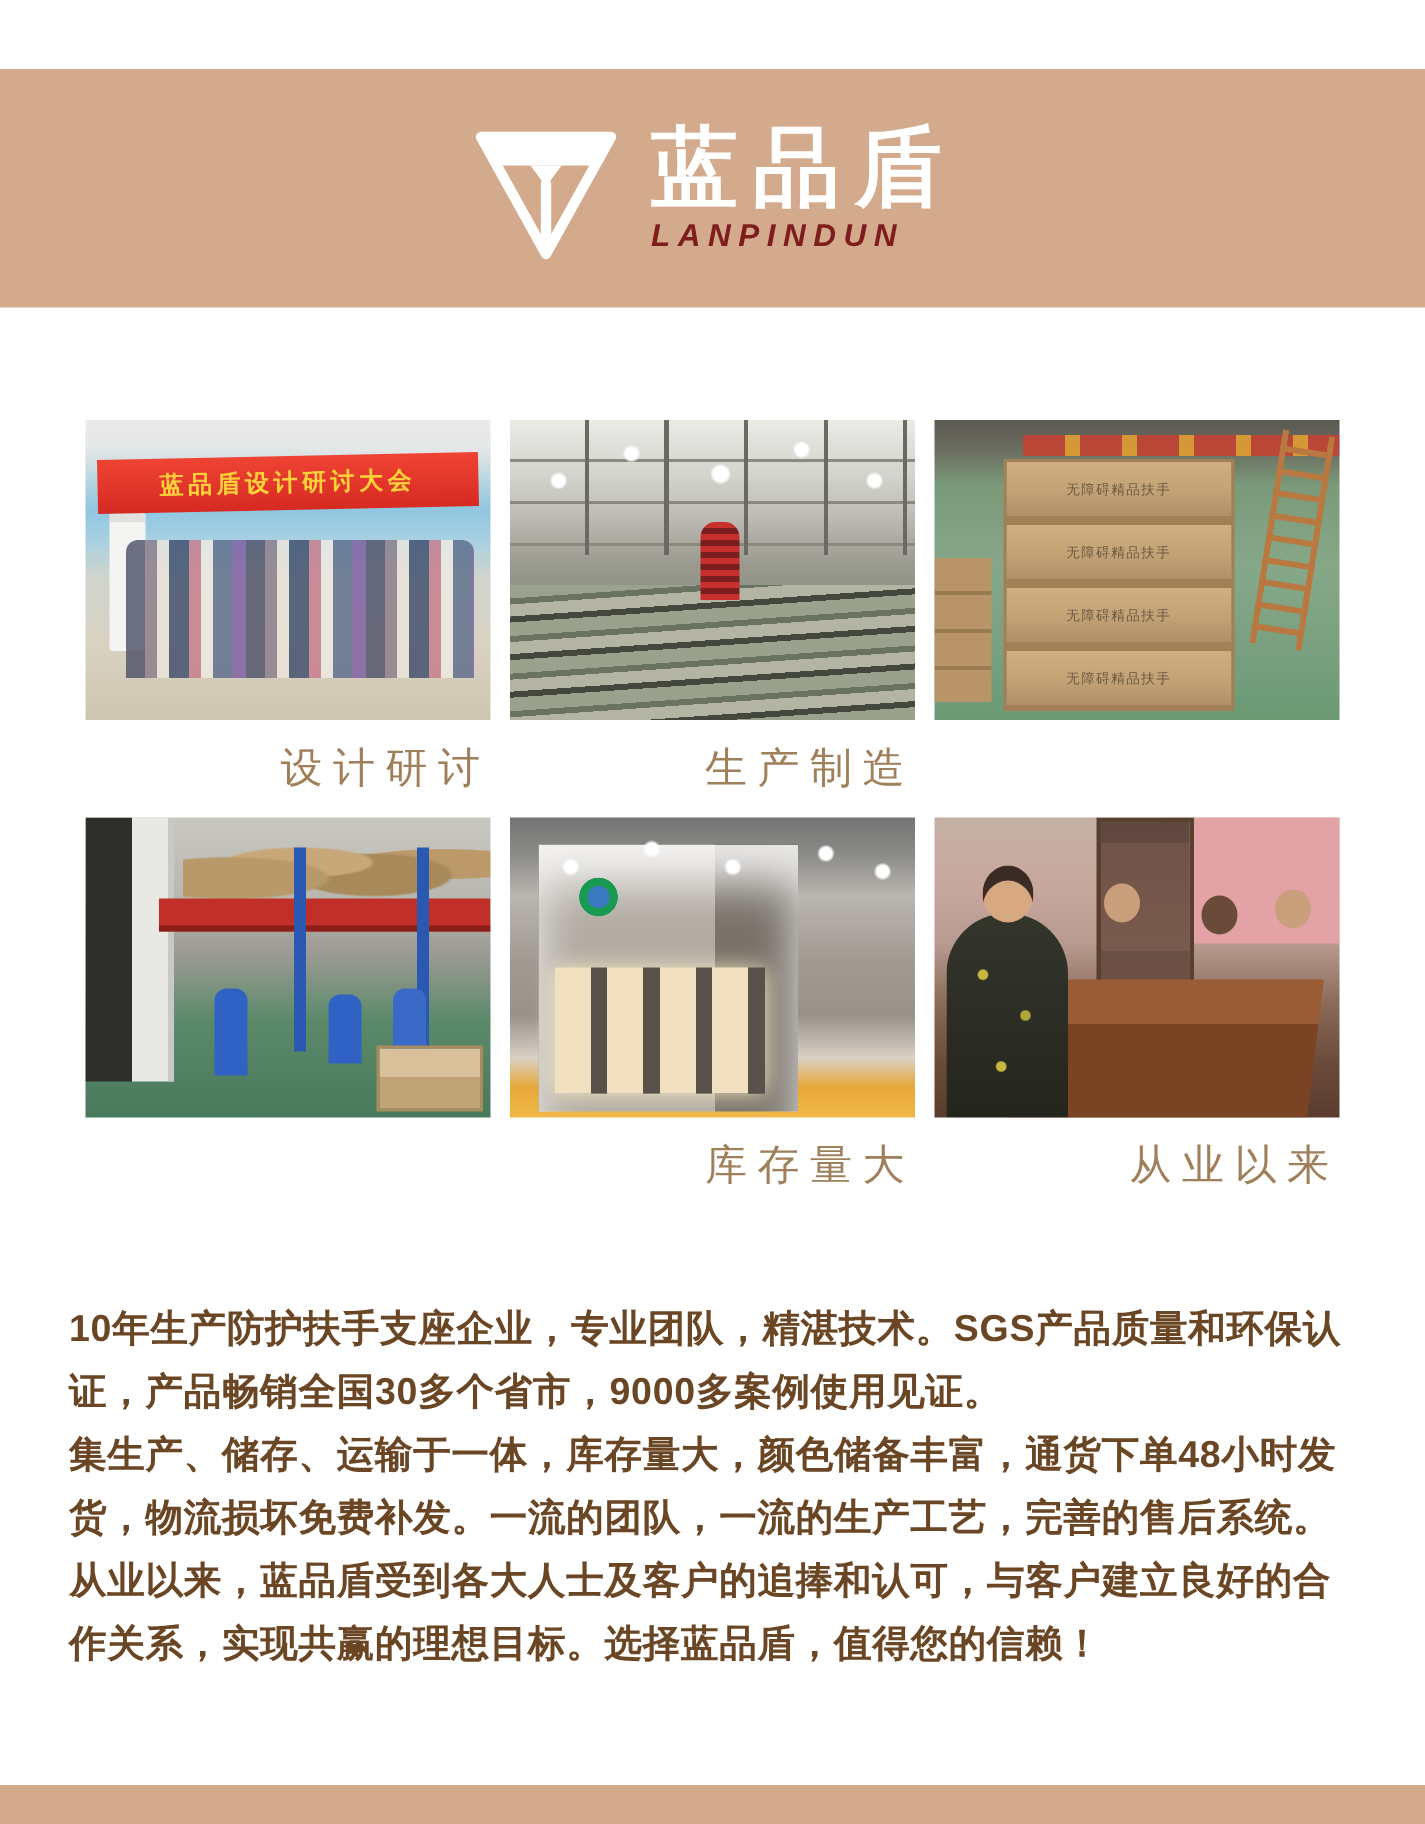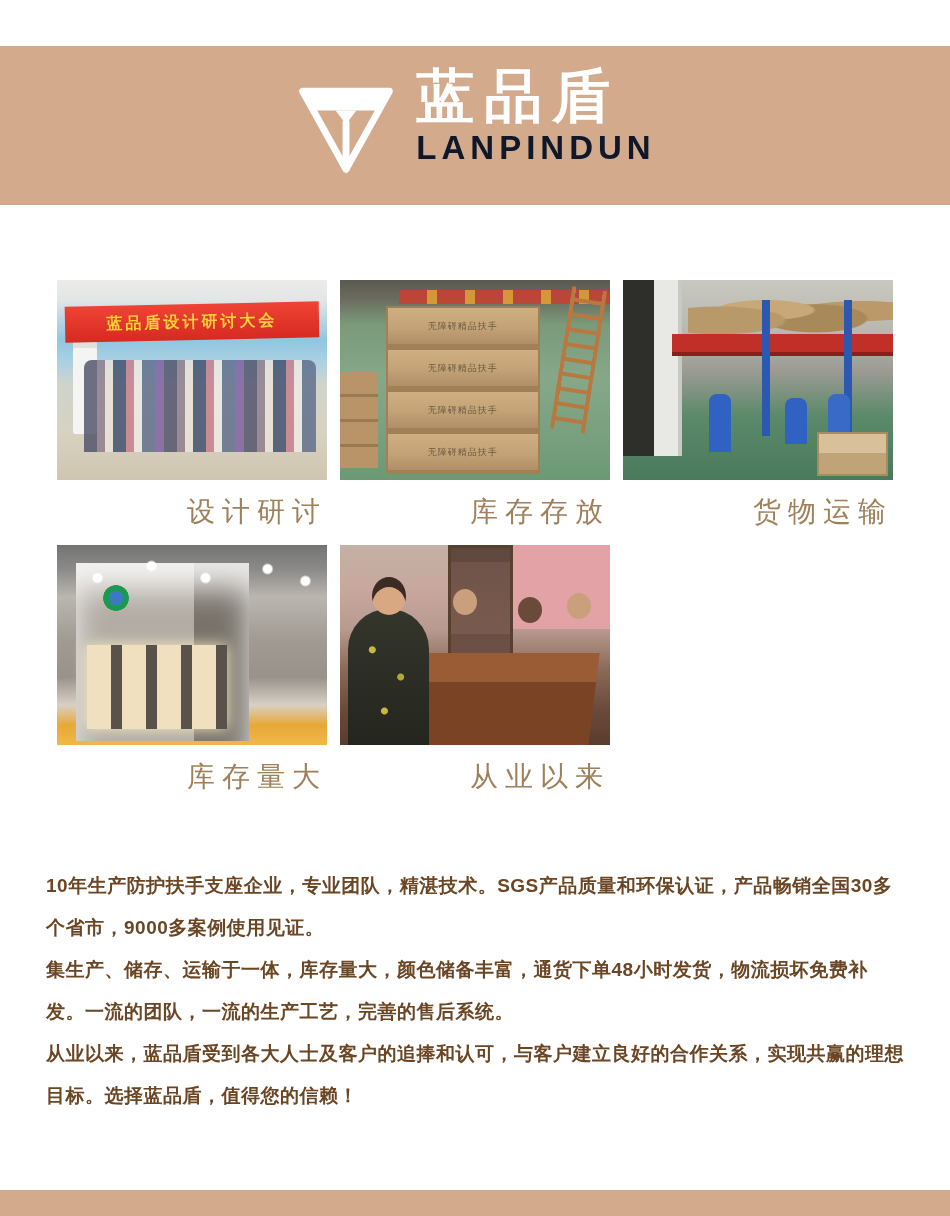--- a/index.html
+++ b/index.html
@@ -1,25 +1,25 @@
 <!DOCTYPE html>
 <html><head>
 <meta charset="utf-8">
 <style>
   * { margin:0; padding:0; box-sizing:border-box; }
   body { background:#ffffff; font-family:"Liberation Sans","DejaVu Sans",sans-serif; }
   .page { width:950px; height:1216px; position:relative; overflow:hidden; background:#ffffff; margin:0 auto; }
 
   
   .header { margin-top:46px; height:159px; background:#d4aa8c; display:flex; align-items:center; justify-content:center; }
-  .logo { display:flex; gap:18px; }
+  .logo { display:flex; align-items:center; gap:18px; }
   .logo-icon { width:104px; height:118px; }
   .logo-text { display:flex; flex-direction:column; line-height:1; }
   .brand-cn { color:#ffffff; font-size:58px; font-weight:bold; letter-spacing:10px; }
-  .brand-en { color:#0f172a; font-size:33px; font-weight:bold; letter-spacing:5px; margin-top:6px; }
+  .brand-en { color:#7f1d1d; font-size:21px; font-weight:bold; letter-spacing:5px; margin-top:6px;font-style:italic; }
 
   
   .gallery { margin-top:75px; padding-left:57px; padding-right:55px;
              display:grid; grid-template-columns:repeat(3,270px); column-gap:13px; }
   figure { width:270px; }
   .photo { width:270px; height:200px; position:relative; overflow:hidden; }
   figcaption { margin:13px 0 22px 0; height:30px; text-align:right;
                font-family:"Liberation Serif","DejaVu Serif",serif;
                font-size:28px; color:#a0805a; letter-spacing:7px; }
 
@@ -94,21 +94,21 @@
   .p6 .dress { position:absolute; left:3%; bottom:0; width:30%; height:68%; border-radius:40px 40px 0 0;
     background:radial-gradient(circle at 30% 30%,#c8b840 0 3px,rgba(0,0,0,0) 4px),radial-gradient(circle at 65% 50%,#b0a838 0 3px,rgba(0,0,0,0) 4px),radial-gradient(circle at 45% 75%,#c8b840 0 3px,rgba(0,0,0,0) 4px),linear-gradient(180deg,#34362c,#24261e); }
   .p6 .head1 { position:absolute; left:12%; top:16%; width:34px; height:38px; border-radius:50%; background:#d8a882; box-shadow:inset 0 10px 0 #3a2c24; }
   .p6 .head2,.p6 .head3,.p6 .head4 { position:absolute; width:24px; height:26px; border-radius:50%; background:#caa07c; }
   .p6 .head2 { left:42%; top:22%; }
   .p6 .head3 { left:66%; top:26%; background:#6a4a38; }
   .p6 .head4 { left:84%; top:24%; }
 
   
   .about { margin-top:55px; padding:0 44px 0 46px; }
-  .about p { font-size:19px; line-height:42px; font-weight:bold; color:#6b4624; letter-spacing:.5px;
+  .about p { font-size:25px; line-height:42px; font-weight:bold; color:#6b4624; letter-spacing:.5px;
              font-family:"Liberation Sans","DejaVu Sans",sans-serif; }
 
   
   .footer { position:absolute; left:0; right:0; bottom:0; height:26px; background:#d4aa8c; }
 </style>
 </head>
 <body>
 
 <div class="page">
 
@@ -133,20 +133,28 @@
       <div class="photo p1">
         <div class="ac"></div>
         <div class="crowd"></div>
         <div class="banner">
           <span>蓝品盾设计研讨大会</span>
         </div>
       </div>
       <figcaption>设计研讨</figcaption>
     </figure>
 
+    <figure>
+      <div class="photo p2">
+        <div class="roof"></div>
+        <div class="benches"></div>
+        <div class="worker"></div>
+      </div>
+      <figcaption>生产制造</figcaption>
+    </figure>
 
     <figure>
       <div class="photo p3">
         <div class="topbanner"></div>
         <div class="ladder"></div>
         <div class="sideboxes"></div>
         <div class="stack">
           <div class="box">
               <span>无障碍精品扶手</span>
             </div>
@@ -154,35 +162,33 @@
               <span>无障碍精品扶手</span>
             </div>
           <div class="box">
               <span>无障碍精品扶手</span>
             </div>
           <div class="box">
               <span>无障碍精品扶手</span>
             </div>
         </div>
       </div>
-      <figcaption>库存存放</figcaption>
     </figure>
 
     <figure>
       <div class="photo p4">
         <div class="truck"></div>
         <div class="bags"></div>
         <div class="beam"></div>
         <div class="posts"></div>
         <div class="m1"></div>
         <div class="m2"></div>
         <div class="m3"></div>
         <div class="crates"></div>
       </div>
-      <figcaption>货物运输</figcaption>
     </figure>
 
     <figure>
       <div class="photo p5">
         <div class="booth"></div>
         <div class="panels"></div>
         <div class="lights"></div>
         <div class="mark"></div>
       </div>
       <figcaption>库存量大</figcaption>

